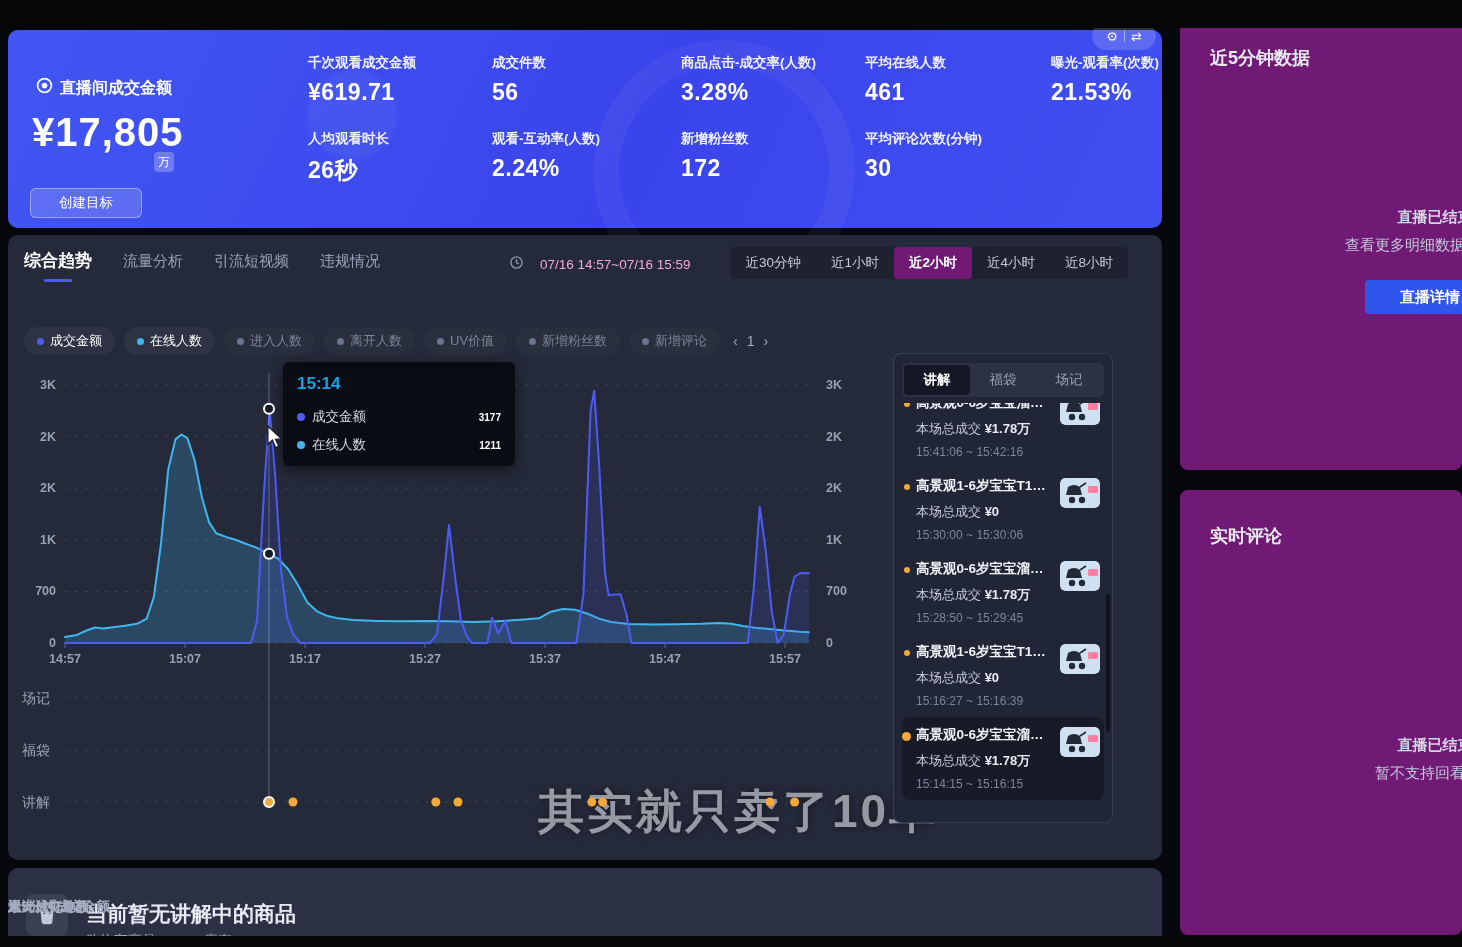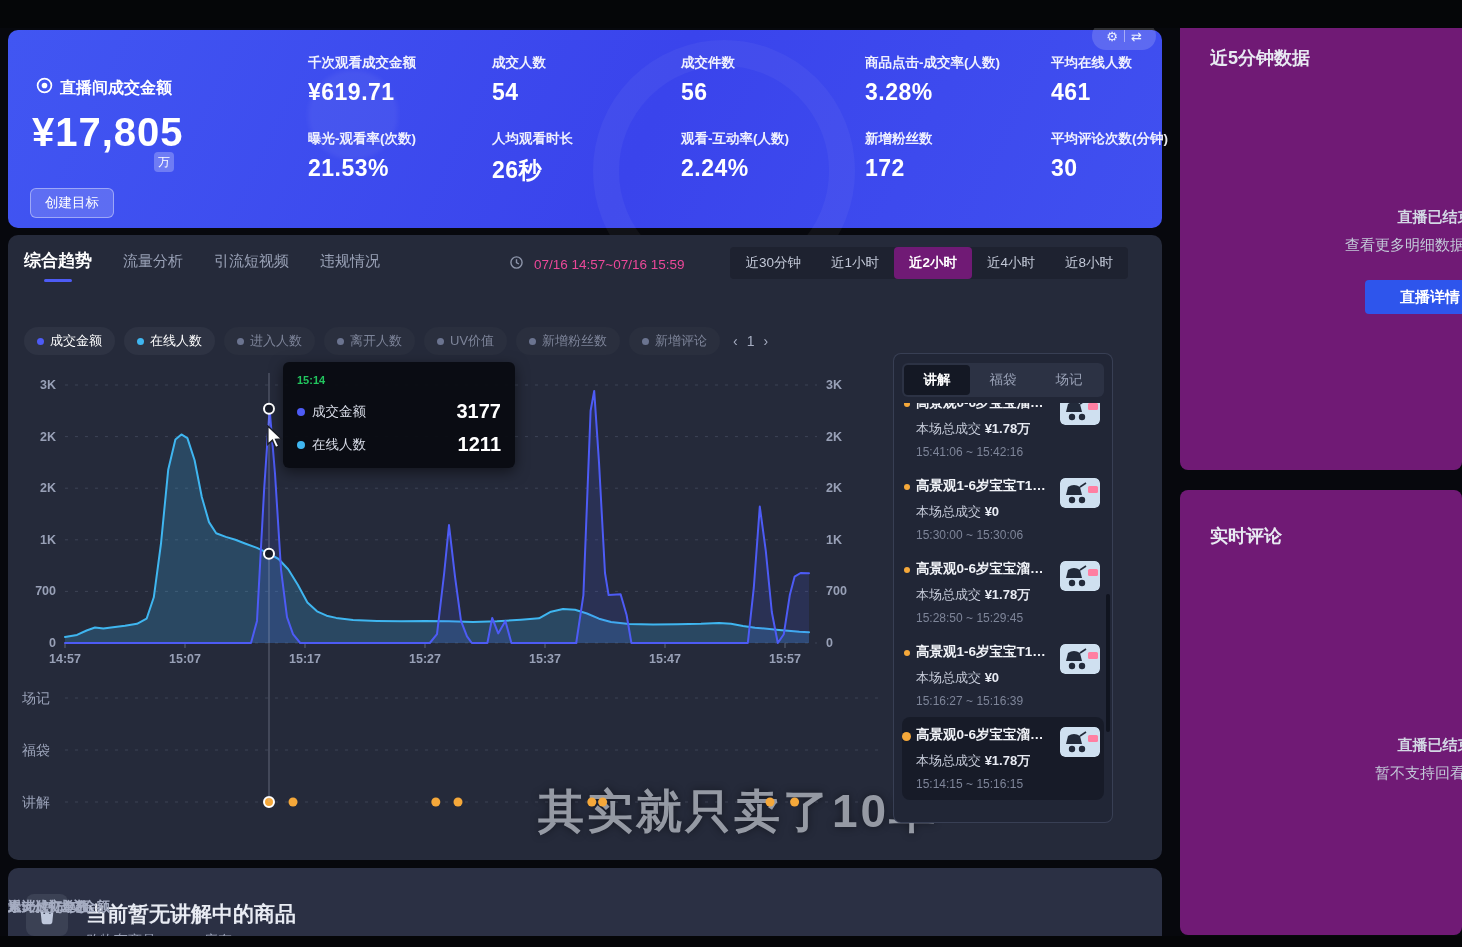--- a/index.html
+++ b/index.html
@@ -18,65 +18,65 @@
     background:linear-gradient(115deg,#4156f2 0%,#3a44ec 55%,#4050f0 100%);color:#fff;}
   .hero-deco{position:absolute;left:585px;top:10px;width:210px;height:210px;border-radius:50%;
     border:26px solid rgba(255,255,255,0.045);pointer-events:none;}
   .hero-deco2{position:absolute;left:300px;top:40px;width:90px;height:90px;border-radius:50%;
     background:rgba(255,255,255,0.05);filter:blur(2px);pointer-events:none;}
   #hero-primary-label{position:absolute;left:52px;top:48px;font-size:16px;font-weight:700;}
   #hero-target-icon{position:absolute;left:28px;top:47px;}
   #hero-value{position:absolute;left:24px;top:80px;font-size:40px;font-weight:800;letter-spacing:1px;}
   #hero-unit{position:absolute;left:146px;top:122px;width:20px;height:20px;border-radius:4px;
     background:rgba(255,255,255,0.25);font-size:12px;line-height:20px;text-align:center;}
-  #hero-goal-btn{position:absolute;left:22px;top:158px;padding:5px 14px;border-radius:6px;
+  #hero-goal-btn{position:absolute;left:22px;top:158px;padding:5px 28px;border-radius:6px;
     background:rgba(255,255,255,0.16);border:1px solid rgba(255,255,255,0.4);font-size:13.5px;cursor:pointer;}
   #metrics-grid{position:absolute;left:300px;top:24px;display:grid;
     grid-template-columns:160px 165px 160px 162px 170px;grid-row-gap:36px;gap:24px;}
   .metric .m-label{font-size:13.5px;font-weight:700;color:rgba(255,255,255,0.92);}
   .metric .m-value{font-size:23px;font-weight:800;margin-top:7px;letter-spacing:0.5px;}
   #hero-pill{position:absolute;right:6px;top:-8px;width:64px;height:28px;border-radius:14px;
     background:rgba(255,255,255,0.16);display:flex;align-items:center;justify-content:center;gap:6px;
     font-size:13px;color:#eef1ff;}
   #hero-pill .divider{width:1px;height:12px;background:rgba(255,255,255,0.45);}
 
   
   #trend{position:absolute;left:8px;top:235px;width:1154px;height:625px;border-radius:10px;
     background:#252a3a;}
   #tabs-row{position:absolute;left:16px;top:14px;display:flex;gap:31px;align-items:baseline;z-index:3;}
   .trend-tab{font-size:15px;color:#99a1b6;cursor:pointer;position:relative;}
   .trend-tab.active{font-size:17px;color:#fff;font-weight:800;}
   .trend-tab.active::after{content:"";position:absolute;left:50%;transform:translateX(-50%);
     bottom:-10px;width:28px;height:3px;border-radius:2px;background:#4d5bf5;}
-  #date-range{position:absolute;left:502px;top:21px;display:flex;align-items:center;gap:11px;
-    font-size:13.5px;color:#ec4899;z-index:3;}
+  #date-range{position:absolute;left:502px;top:21px;display:flex;align-items:center;gap:17px;
+    font-size:13.5px;color:#f9a8d4;z-index:3;}
   #ranges{position:absolute;right:34px;top:12px;display:flex;background:#1e2230;border-radius:4px;z-index:3;}
   .range-button{padding:7px 15px;font-size:13.5px;color:#c3c9d8;cursor:pointer;border-radius:4px;white-space:nowrap;}
   .range-button.active{background:#701a75;color:#fff;font-weight:700;}
   #legend-row{position:absolute;left:16px;top:92px;display:flex;gap:9px;align-items:center;z-index:3;}
   .legend-chip{display:flex;align-items:center;gap:6px;padding:5px 13px;border-radius:14px;
     font-size:13px;background:#2e3343;color:#fff;cursor:pointer;white-space:nowrap;}
   .legend-chip.off{background:#2a2f3e;color:#7d8499;}
   .legend-dot{width:7px;height:7px;border-radius:50%;}
   #pagination{display:flex;align-items:center;gap:9px;color:#a7aec2;font-size:14px;margin-left:4px;}
   #pagination span{cursor:pointer;}
 
   #caption-overlay{position:absolute;left:380px;top:546px;width:700px;text-align:center;z-index:1;
     font-size:46px;font-weight:700;letter-spacing:3px;color:rgba(170,175,185,0.85);
     text-shadow:0 0 8px rgba(0,0,0,0.45);}
   #trend-svg{position:absolute;left:0;top:0;z-index:2;pointer-events:none;}
   .axis-txt{fill:#98a0b6;font-size:12.5px;font-weight:700;font-family:"Liberation Sans",sans-serif;}
   .row-txt{fill:#9aa2b8;font-size:14px;font-family:"Liberation Sans",sans-serif;}
 
   #tooltip{position:absolute;left:275px;top:127px;width:204px;z-index:4;border-radius:6px;
     background:rgba(9,11,17,0.94);padding:12px 14px;box-shadow:0 4px 14px rgba(0,0,0,0.5);}
-  #tooltip .tt-time{font-size:11px;font-weight:800;color:#22c55e;margin-bottom:14px;}
+  #tooltip .tt-time{font-size:17px;font-weight:800;color:#0ea5e9;margin-bottom:14px;}
   .tt-row{display:flex;align-items:center;gap:7px;font-size:13.5px;color:#d7dbe6;margin-top:10px;}
   .tt-row .tt-dot{width:8px;height:8px;border-radius:50%;}
-  .tt-row .tt-val{margin-left:auto;font-weight:800;color:#fff;font-size:20px;}
+  .tt-row .tt-val{margin-left:auto;font-weight:800;color:#fff;font-size:10px;}
   #cursor{position:absolute;left:258px;top:190px;z-index:5;}
 
   
   #explain{position:absolute;left:885px;top:118px;width:220px;height:470px;z-index:3;
     background:#212636;border:1px solid rgba(120,130,160,0.28);border-radius:8px;padding:9px 8px 8px 8px;box-sizing:border-box;}
   #explain-tabs{display:flex;background:#2c3244;border-radius:6px;padding:2px;}
   .explain-tab{flex:1;text-align:center;font-size:13.5px;color:#99a1b6;padding:6px 0;cursor:pointer;border-radius:4px;}
   .explain-tab.active{background:#141824;color:#fff;font-weight:700;}
   #explain-list{margin-top:6px;height:408px;overflow:hidden;position:relative;}
   .product-item{position:relative;padding:9px 4px 9px 14px;border-radius:8px;}
@@ -133,24 +133,20 @@
       </svg>
   </span>
   <div id="hero-primary-label">直播间成交金额</div>
   <div id="hero-value">¥17,805</div>
   <div id="hero-unit">万</div>
   <div id="hero-goal-btn">创建目标</div>
   <div id="metrics-grid">
       <div class="metric">
         <div class="m-label">千次观看成交金额</div>
         <div class="m-value">¥619.71</div>
-      </div>
-      <div class="metric">
-        <div class="m-label">成交人数</div>
-        <div class="m-value">54</div>
       </div>
       <div class="metric">
         <div class="m-label">成交件数</div>
         <div class="m-value">56</div>
       </div>
       <div class="metric">
         <div class="m-label">商品点击-成交率(人数)</div>
         <div class="m-value">3.28%</div>
       </div>
       <div class="metric">

